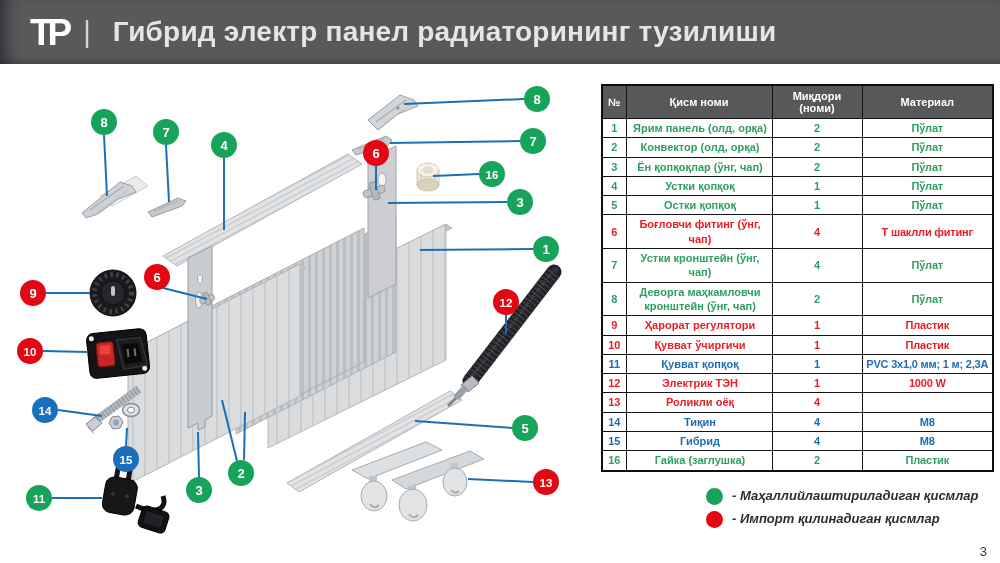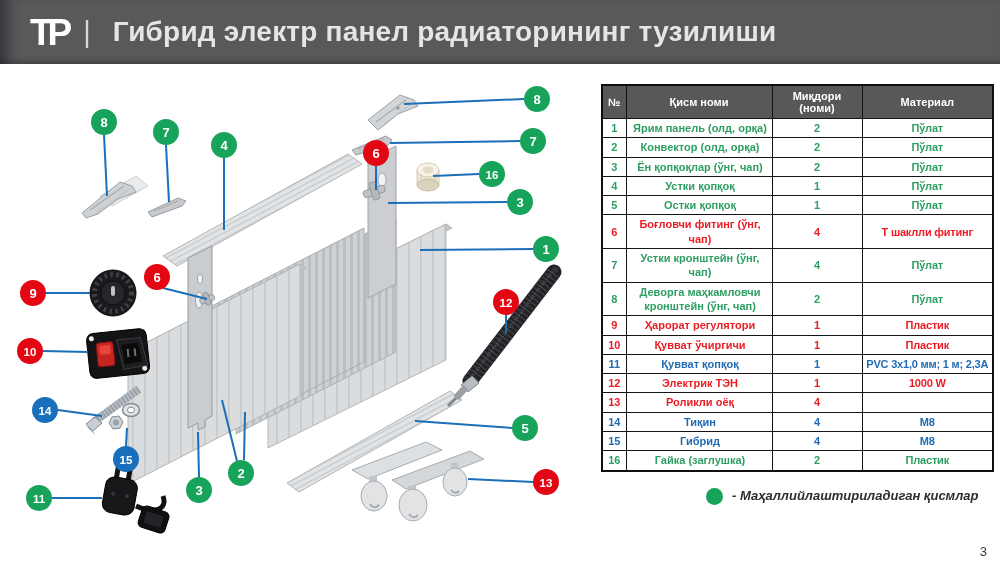--- a/index.html
+++ b/index.html
@@ -376,15 +376,19 @@
         <td class="material">Пластик</td>
       </tr>
     </tbody>
 </table>
 
 <div class="legend">
     <div class="legend-item">
       <span class="dot" style="background: rgb(24, 163, 91);"></span>
       <span class="legend-label">- Маҳаллийлаштириладиган қисмлар</span>
     </div>
+    <div class="legend-item">
+      <span class="dot" style="background: rgb(227, 6, 19);"></span>
+      <span class="legend-label">- Импорт қилинадиган қисмлар</span>
+    </div>
   </div>
 
 <div class="page-num">3</div>
 
 </body></html>

